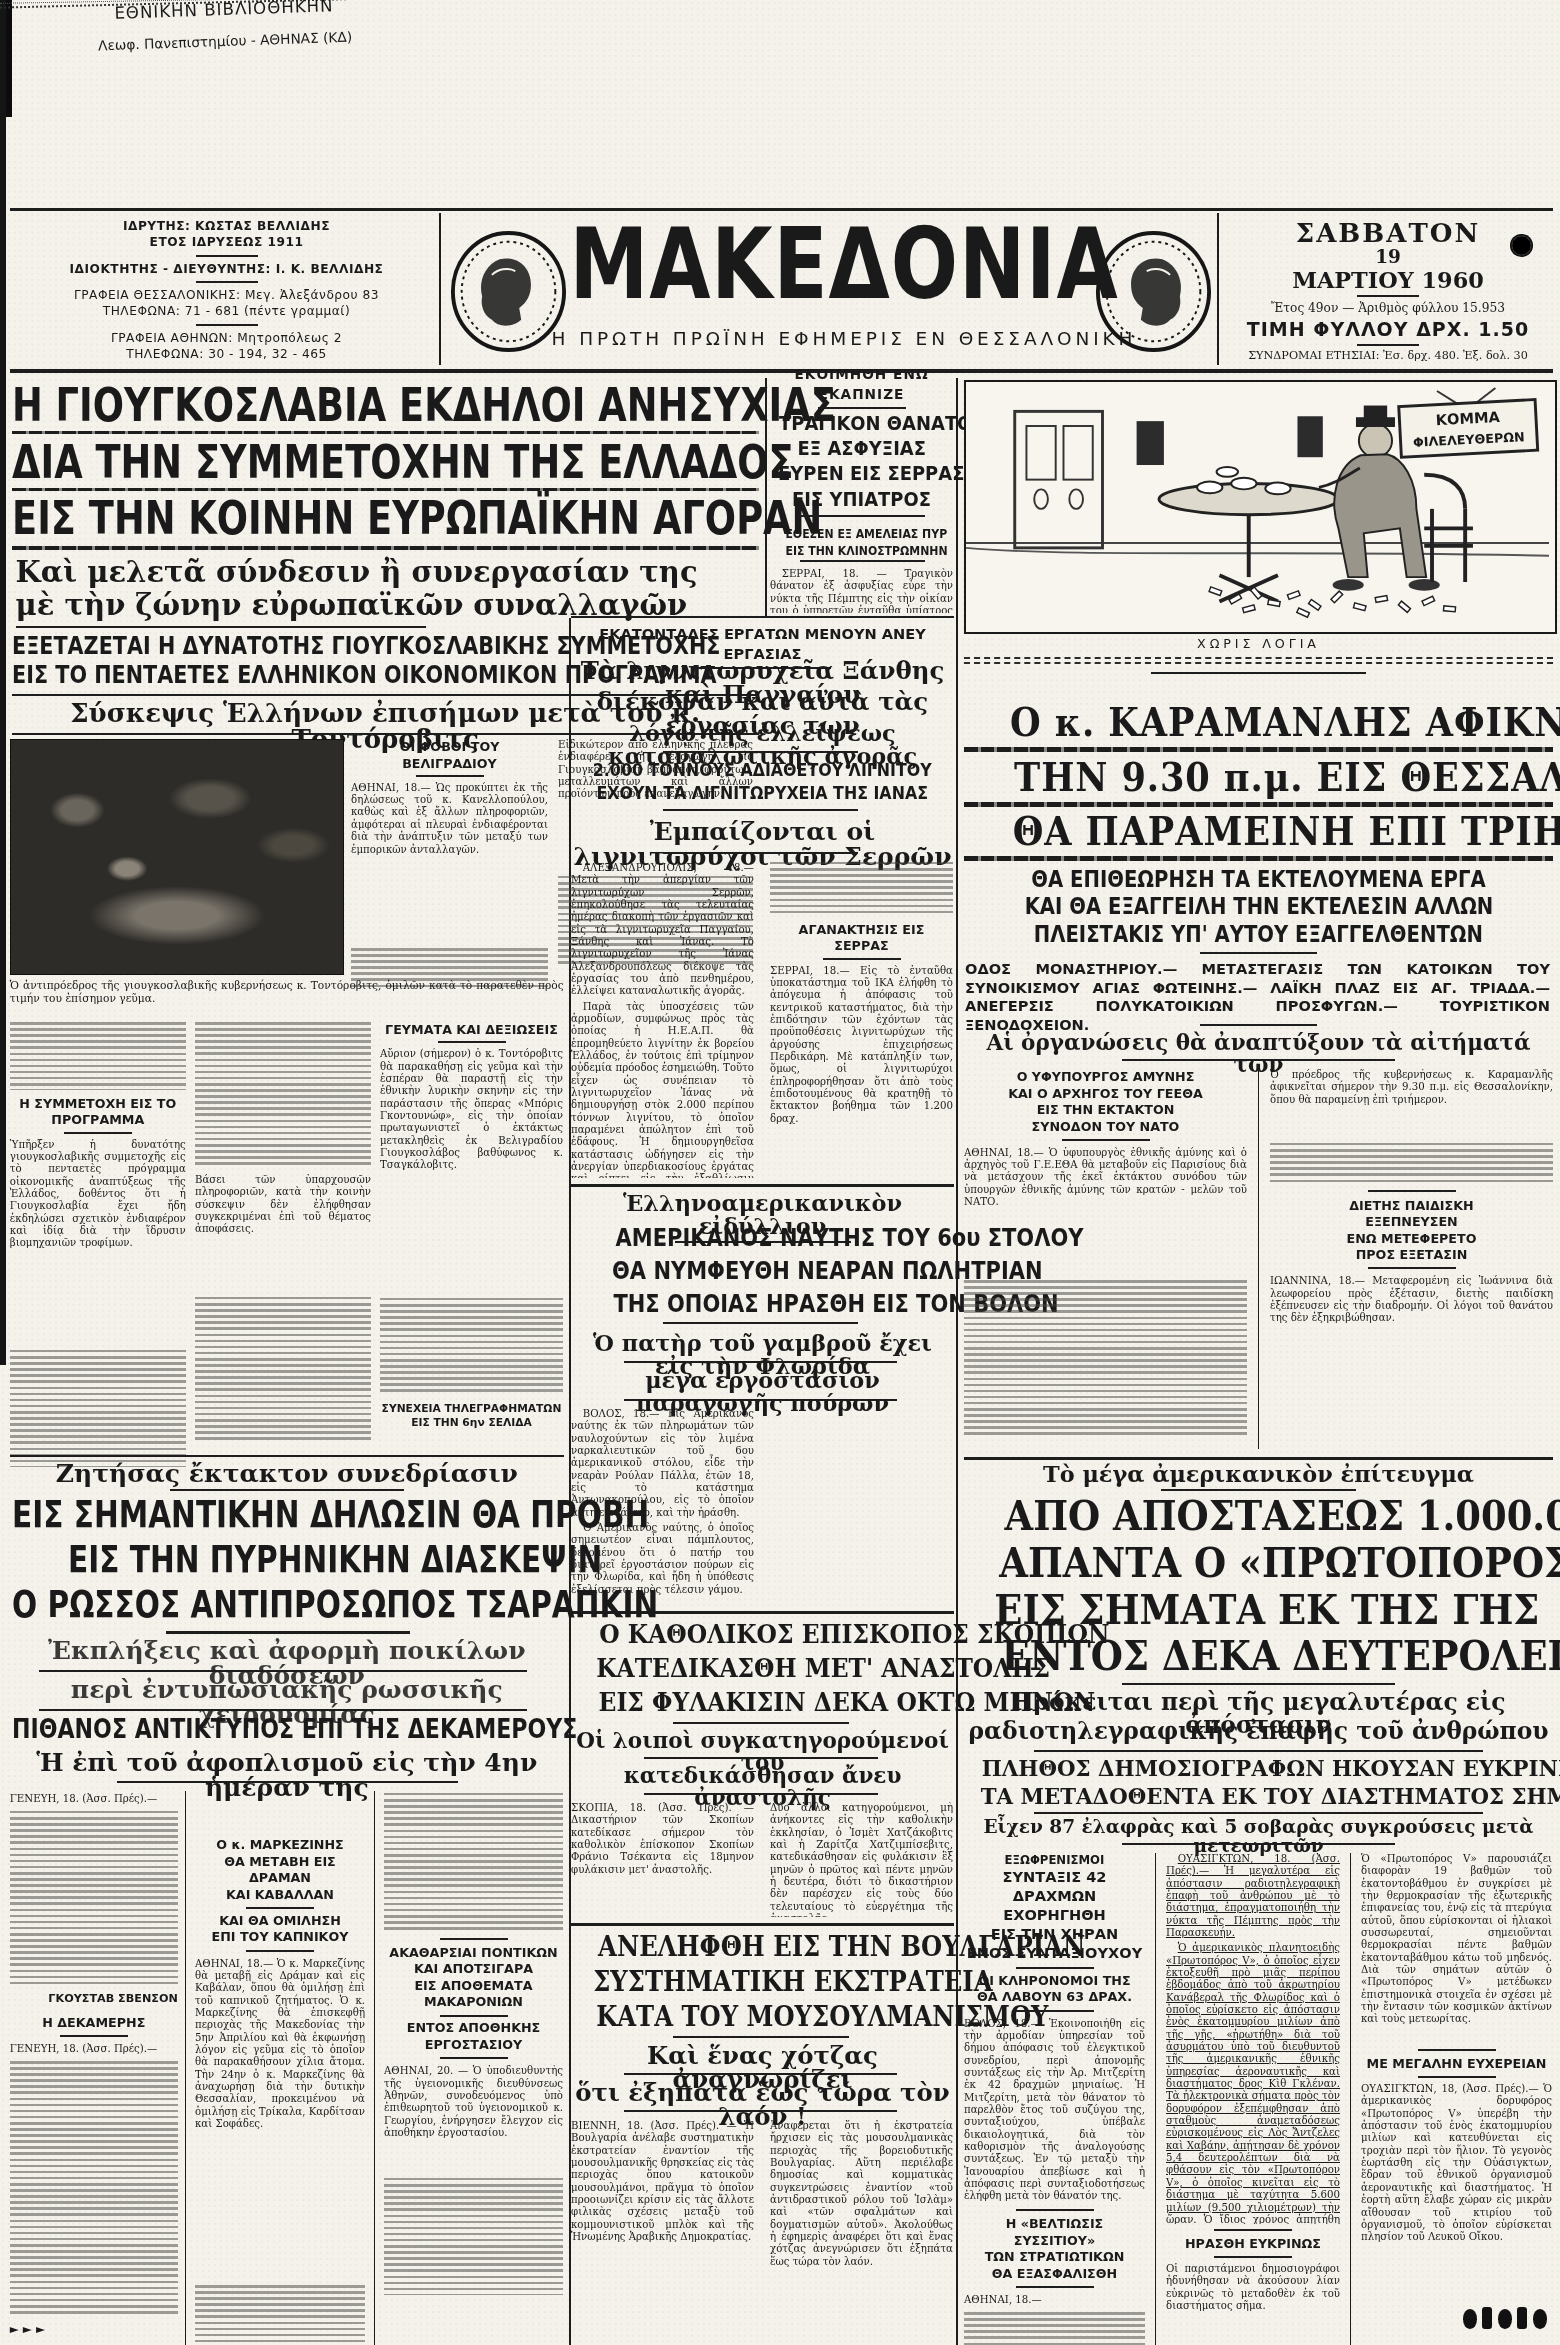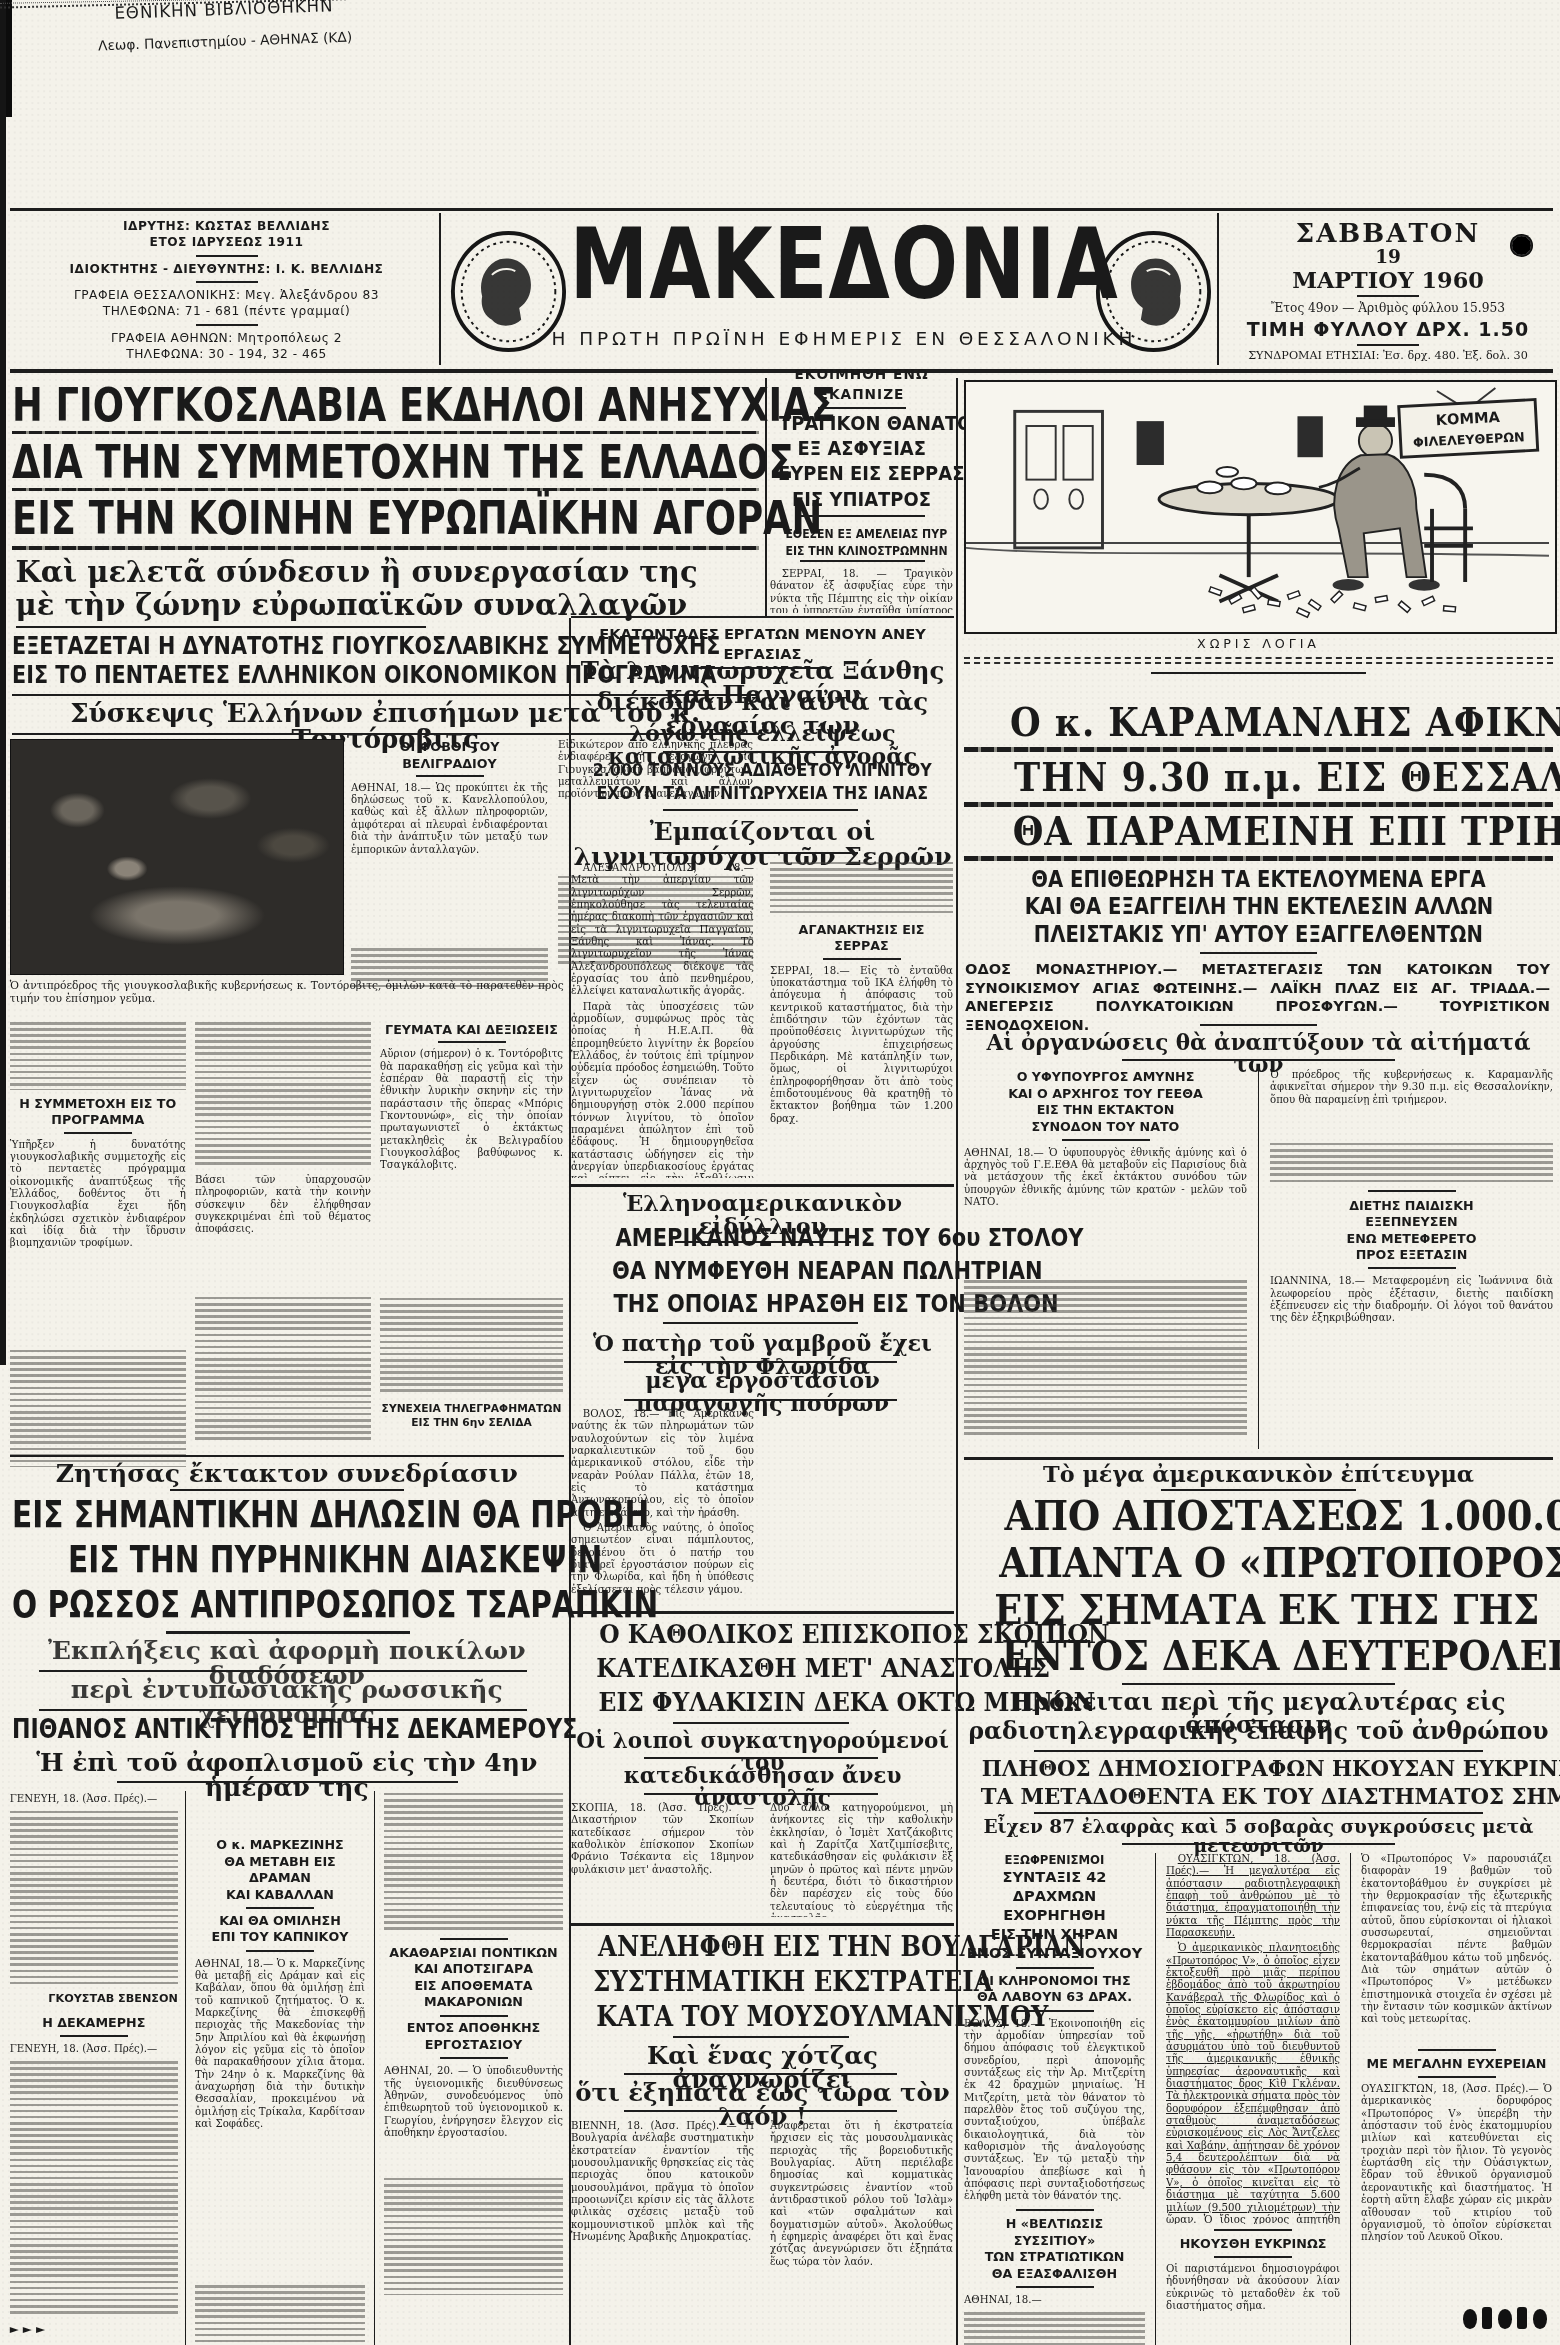--- a/index.html
+++ b/index.html
@@ -387,21 +387,21 @@
     <div class="bd" style="height:13.7px;">ΑΘΗΝΑΙ, 18.—</div>
     <div class="tx" style="height:76px;margin-top:3.9px;"></div>
   </div>
 
   <div class="abs" style="left:1166px;top:1853px;width:174px;height:493px;">
     <div class="bd" style="height:371px;text-decoration:underline;">
       <p>ΟΥΑΣΙΓΚΤΩΝ, 18. (Ἀσσ. Πρές).— Ἡ μεγαλυτέρα εἰς ἀπόστασιν ραδιοτηλεγραφικὴ ἐπαφὴ τοῦ ἀνθρώπου μὲ τὸ διάστημα, ἐπραγματοποιήθη τὴν νύκτα τῆς Πέμπτης πρὸς τὴν Παρασκευήν.</p>
       <p>Ὁ ἀμερικανικὸς πλανητοειδὴς «Πρωτοπόρος V», ὁ ὁποῖος εἶχεν ἐκτοξευθῆ πρὸ μιᾶς περίπου ἑβδομάδος ἀπὸ τοῦ ἀκρωτηρίου Κανάβεραλ τῆς Φλωρίδος καὶ ὁ ὁποῖος εὑρίσκετο εἰς ἀπόστασιν ἑνὸς ἑκατομμυρίου μιλίων ἀπὸ τῆς γῆς, «ἠρωτήθη» διὰ τοῦ ἀσυρμάτου ὑπὸ τοῦ διευθυντοῦ τῆς ἀμερικανικῆς ἐθνικῆς ὑπηρεσίας ἀεροναυτικῆς καὶ διαστήματος δρος Κὶθ Γκλέναν. Τὰ ἠλεκτρονικὰ σήματα πρὸς τὸν δορυφόρον ἐξεπέμφθησαν ἀπὸ σταθμοὺς ἀναμεταδόσεως εὑρισκομένους εἰς Λὸς Ἄντζελες καὶ Χαβάην, ἀπῄτησαν δὲ χρόνον 5,4 δευτερολέπτων διὰ νὰ φθάσουν εἰς τὸν «Πρωτοπόρον V», ὁ ὁποῖος κινεῖται εἰς τὸ διάστημα μὲ ταχύτητα 5.600 μιλίων (9.500 χιλιομέτρων) τὴν ὥραν. Ὁ ἴδιος χρόνος ἀπῃτήθη διὰ νὰ ἀπαντήσῃ ὁ «Πρωτοπόρος V».</p>
     </div>
     <div class="r" style="position:static;width:78px;height:2px;margin:4.9px auto;"></div>
-    <div class="sh">ΗΚΟΥΣΘΗ ΕΥΚΡΙΝΩΣ</div>
+    <div class="sh">ΗΡΑΣΘΗ ΕΥΚΡΙΝΩΣ</div>
     <div class="r" style="position:static;width:78px;height:2px;margin:3.9px auto 4.9px;"></div>
     <div class="bd" style="height:59px;">Οἱ παριστάμενοι δημοσιογράφοι ἠδυνήθησαν νὰ ἀκούσουν λίαν εὐκρινῶς τὸ μεταδοθὲν ἐκ τοῦ διαστήματος σῆμα.</div>
   </div>
 
   <div class="abs" style="left:1361px;top:1853px;width:191px;height:493px;">
     <div class="bd" style="height:191px;">Ὁ «Πρωτοπόρος V» παρουσιάζει διαφορὰν 19 βαθμῶν τοῦ ἑκατοντοβάθμου ἐν συγκρίσει μὲ τὴν θερμοκρασίαν τῆς ἐξωτερικῆς ἐπιφανείας του, ἐνῷ εἰς τὰ πτερύγια αὐτοῦ, ὅπου εὑρίσκονται οἱ ἡλιακοὶ συσσωρευταί, σημειοῦνται θερμοκρασίαι πέντε βαθμῶν ἑκατονταβάθμου κάτω τοῦ μηδενός. Διὰ τῶν σημάτων αὐτῶν ὁ «Πρωτοπόρος V» μετέδωκεν ἐπιστημονικὰ στοιχεῖα ἐν σχέσει μὲ τὴν ἔντασιν τῶν κοσμικῶν ἀκτίνων καὶ τοὺς μετεωρίτας.</div>
     <div class="r" style="position:static;width:78px;height:2px;margin:4.9px auto;"></div>
     <div class="sh">ΜΕ ΜΕΓΑΛΗΝ ΕΥΧΕΡΕΙΑΝ</div>
     <div class="r" style="position:static;width:78px;height:2px;margin:3.9px auto 4.9px;"></div>
     <div class="bd" style="height:224px;">ΟΥΑΣΙΓΚΤΩΝ, 18, (Ἀσσ. Πρές).— Ὁ ἀμερικανικὸς δορυφόρος «Πρωτοπόρος V» ὑπερέβη τὴν ἀπόστασιν τοῦ ἑνὸς ἑκατομμυρίου μιλίων καὶ κατευθύνεται εἰς τροχιὰν περὶ τὸν ἥλιον. Τὸ γεγονὸς ἑωρτάσθη εἰς τὴν Οὐάσιγκτων, ἕδραν τοῦ ἐθνικοῦ ὀργανισμοῦ ἀεροναυτικῆς καὶ διαστήματος. Ἡ ἑορτὴ αὕτη ἔλαβε χώραν εἰς μικρὰν αἴθουσαν τοῦ κτιρίου τοῦ ὀργανισμοῦ, τὸ ὁποῖον εὑρίσκεται πλησίον τοῦ Λευκοῦ Οἴκου.</div>

